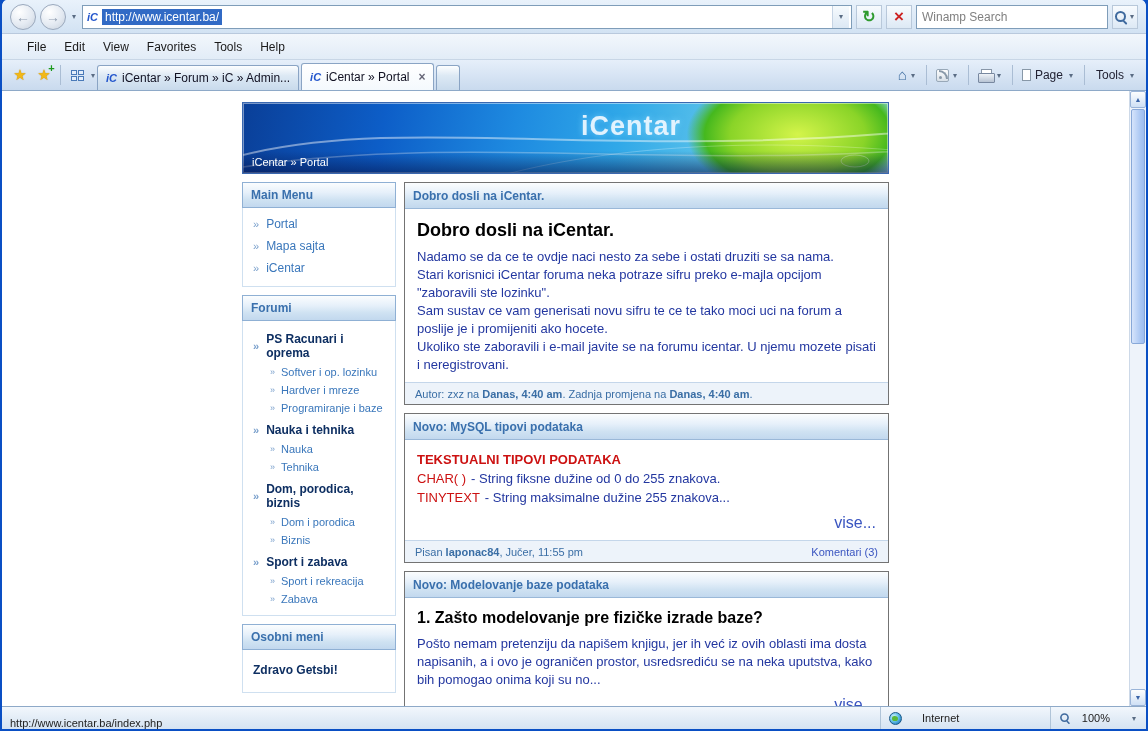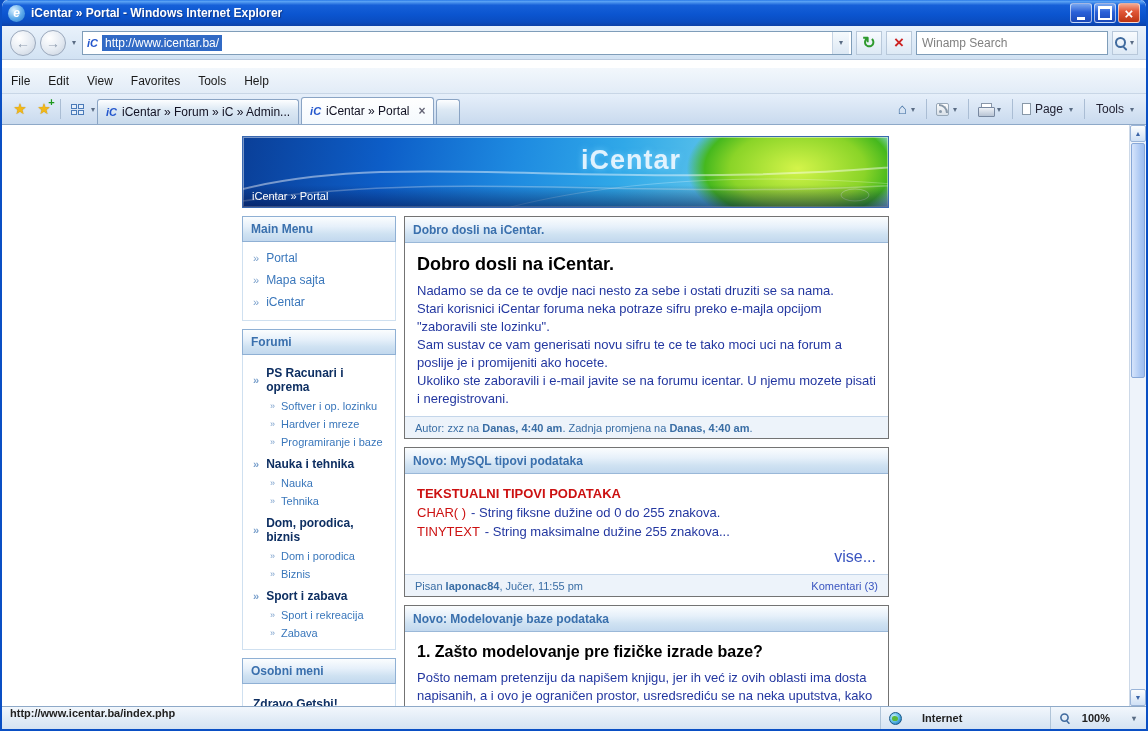--- a/index.html
+++ b/index.html
@@ -56,22 +56,22 @@
   .search-field input { border:none; outline:none; width:100%; font-size:12px; padding:0 5px;
     font-family:"Liberation Sans", sans-serif; color:#444; background:transparent; }
   .search-field input::placeholder { color:#808080; opacity:1; }
   .mag { position:relative; width:14px; height:14px; display:inline-block; }
   .mag::before { content:""; position:absolute; left:1px; top:1px; width:7px; height:7px;
     border:2px solid #3f6a9e; border-radius:50%; }
   .mag::after { content:""; position:absolute; left:10px; top:10px; width:5px; height:2px;
     background:#3f6a9e; transform:rotate(45deg); transform-origin:0 0; border-radius:1px; }
 
   
-  .menubar { height:26px; flex:0 0 26px; display:flex; align-items:center; padding:0 0;
-    background:linear-gradient(#f2f7fc,#e2ecf7); border-bottom:1px solid #c8d6e6;margin-top:8px; }
+  .menubar { height:26px; flex:0 0 26px; display:flex; align-items:center; padding:0 16px;
+    background:linear-gradient(#f2f7fc,#e2ecf7); border-bottom:1px solid #c8d6e6; }
   .menu-item { font-size:12px; color:#1a1a1a; padding:3px 9px; cursor:pointer; }
 
   
   .tabbar { height:31px; flex:0 0 31px; display:flex; align-items:center; padding:0 6px;
     background:linear-gradient(#e6effa,#c9daee); border-bottom:1px solid #8ea9c8; }
   .ico-btn { height:24px; min-width:24px; display:flex; align-items:center; justify-content:center; gap:2px;
     border:1px solid transparent; border-radius:2px; cursor:pointer; padding:0 3px; }
   .star { position:relative; font-size:15px; color:#f2b818; text-shadow:0 0 1px #a87808; }
   .star::before { content:"★"; }
   .star-add { position:relative; font-size:15px; color:#f2b818; text-shadow:0 0 1px #a87808; }
@@ -152,46 +152,37 @@
     border-top:1px solid #c4d6ea; padding:4px 10px; font-size:11px; color:#3a6ea5; min-height:22px; }
   .b { font-weight:bold; }
   .comments-link { color:#3a55c0; cursor:pointer; }
   .sql-line { line-height:19px; }
   .sql-term { color:#cc1111; }
   .sql-desc { color:#2337a0; margin-left:5px; }
   .intro-red { color:#cc1111; font-weight:bold; line-height:19px; }
   .more-link { display:block; text-align:right; color:#3a55c0; font-size:16px; margin-top:7px; cursor:pointer; }
 
   
-  .statusbar { height:23px; flex:0 0 23px; display:flex; align-items:flex-start;
-    background:linear-gradient(#f2f7fc,#d5e3f2); border-top:1px solid #8ea9c8; font-size:11px; color:#222;font-weight:bold; }
+  .statusbar { height:23px; flex:0 0 23px; display:flex; align-items:flex-end;
+    background:linear-gradient(#f2f7fc,#d5e3f2); border-top:1px solid #8ea9c8; font-size:11px; color:#222; }
   .status-url { padding-left:8px; flex:1; white-space:nowrap; overflow:hidden; }
   .status-cell { display:flex; align-items:center; gap:20px; border-left:1px solid #b0c4d8; height:100%; padding:0 8px; }
   .status-zone { width:170px; }
   .status-zoom { width:96px; cursor:pointer; }
   .globe { width:13px; height:13px; border-radius:50%; position:relative; flex:0 0 13px;
     background:radial-gradient(circle at 35% 35%, #d8f4ff, #66c2ea 45%, #2a88c8 78%, #1a68a8); border:1px solid #1a5888; }
   .globe::after { content:""; position:absolute; left:2px; top:3px; width:6px; height:5px;
     background:#5ab83a; border-radius:40% 60% 50% 50%; }
   .mag.small { transform:scale(.8); }
 </style>
 </head>
 <body>
 
 <div class="window">
 
-  <div class="titlebar">
-    <span class="ie-logo"></span>
-    <span class="title">iCentar » Portal - Windows Internet Explorer</span>
-    <span class="win-btns">
-      <span class="wbtn minb"></span>
-      <span class="wbtn maxb"></span>
-      <span class="wbtn closeb"></span>
-    </span>
-  </div>
 
   <div class="addr-row">
     <span class="navbtn back"></span>
     <span class="navbtn fwd"></span>
     <span class="chev"></span>
     <div class="addr-field">
       <span class="favicon">iC</span>
       <span class="url-sel">http://www.icentar.ba/</span>
       <span class="addr-spacer"></span>
       <span class="field-chev">

